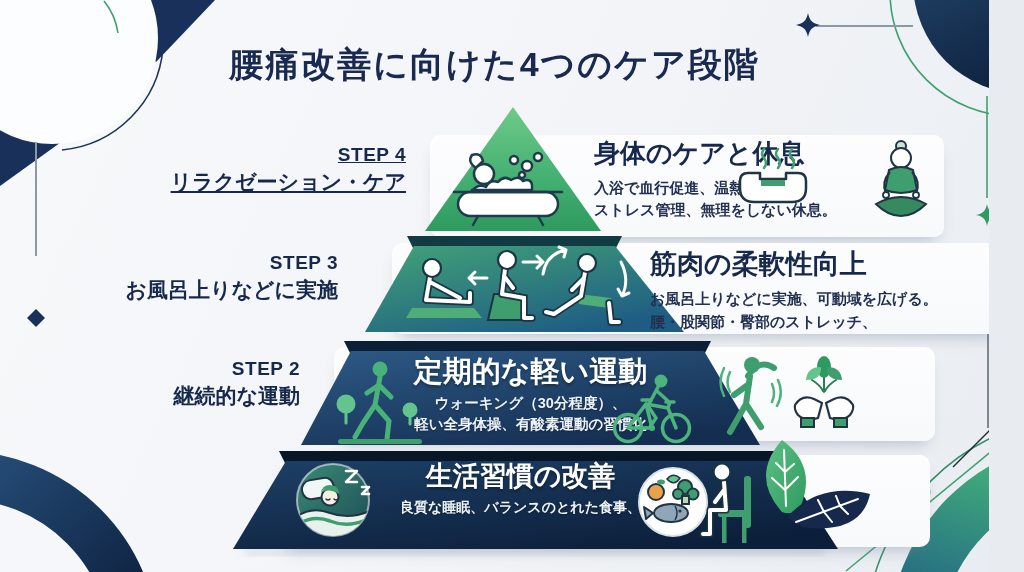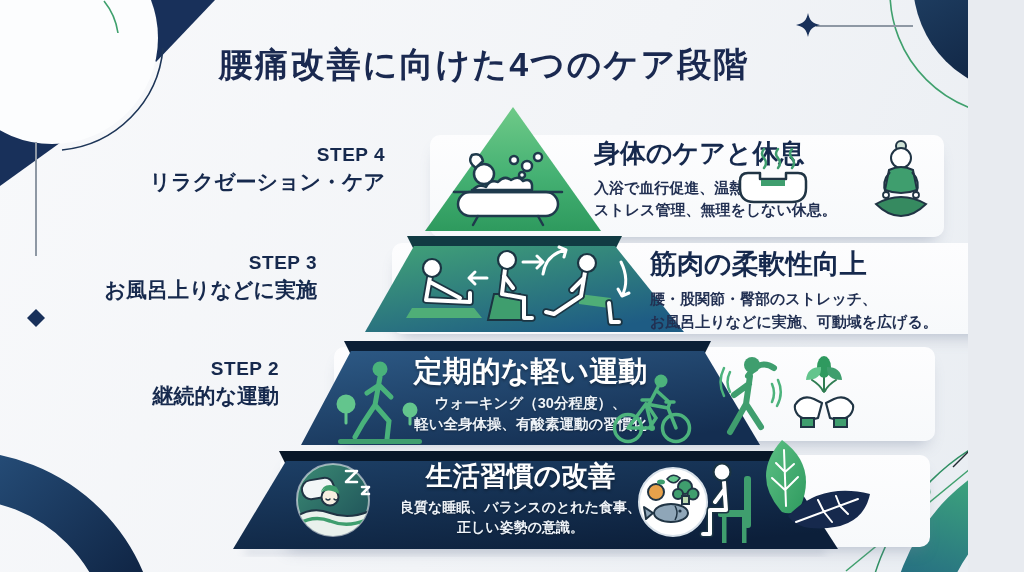--- a/index.html
+++ b/index.html
@@ -1,18 +1,18 @@
 <!DOCTYPE html>
 <html><head>
 <meta charset="utf-8">
 <style>
   html,body{margin:0;padding:0;}
   body{font-family:"Liberation Sans","DejaVu Sans",sans-serif;background:#e8ebf0;}
   .stage{position:relative;width:968px;height:572px;overflow:hidden;
-         background:linear-gradient(115deg,#f8f9fb 0%,#f2f4f7 55%,#e9edf2 100%);}
+         background:linear-gradient(115deg,#f8f9fb 0%,#f2f4f7 55%,#e9edf2 100%);padding-left:21px;}
   .abs{position:absolute;}
   svg{display:block;overflow:visible;}
   .band{position:absolute;z-index:2;border-radius:10px;
         background:linear-gradient(180deg,#fdfdfe,#f7f9fb);
         box-shadow:0 10px 16px -8px rgba(110,125,150,.45);}
   .lblock{position:absolute;z-index:4;text-align:right;color:#16294d;}
   .lbl-step{font-size:19px;font-weight:800;letter-spacing:.5px;line-height:1.15;}
   .lbl-name{font-size:21px;font-weight:800;margin-top:3px;line-height:1.2;}
   .rblock{position:absolute;z-index:4;color:#16294d;}
   .r-heading{font-size:26px;font-weight:900;line-height:1.15;}
@@ -115,21 +115,21 @@
     <polygon points="407,236 622,236 615,250 414,250" fill="#113b43"></polygon>
     <polygon points="414,246 615,246 684,332 365,332" fill="url(#g3)"></polygon>
     <polygon points="344,341 711,341 704,355 351,355" fill="#0b1f36"></polygon>
     <polygon points="351,351 704,351 760,445 301,445" fill="url(#g2)"></polygon>
     <polygon points="279,451 788,451 781,465 286,465" fill="#081728"></polygon>
     <polygon points="286,461 781,461 838,549 233,549" fill="url(#g1)"></polygon>
   </svg>
 
   <div class="title">腰痛改善に向けた4つのケア段階</div>
 
-  <div class="lblock" style="right:583px;top:144px;">
+  <div class="lblock" style="right:583px;top:144px;text-decoration:underline;">
     <div class="lbl-step">STEP 4</div>
     <div class="lbl-name">リラクゼーション・ケア</div>
   </div>
   <div class="lblock" style="right:651px;top:252px;">
     <div class="lbl-step">STEP 3</div>
     <div class="lbl-name">お風呂上りなどに実施</div>
   </div>
   <div class="lblock" style="right:689px;top:358px;text-align:right;">
     <div class="lbl-step">STEP 2</div>
     <div class="lbl-name">継続的な運動</div>
@@ -138,37 +138,36 @@
   <div class="rblock" style="left:594px;top:139px;">
     <div class="r-heading">身体のケアと休息</div>
     <div class="r-desc">
       <div>入浴で血行促進、温熱療法、</div>
       <div>ストレス管理、無理をしない休息。</div>
     </div>
   </div>
   <div class="rblock" style="left:650px;top:249px;">
     <div class="r-heading" style="font-size:27px;">筋肉の柔軟性向上</div>
     <div class="r-desc">
+      <div>お風呂上りなどに実施、可動域を広げる。</div>
       <div>腰・股関節・臀部のストレッチ、</div>
-      <div>お風呂上りなどに実施、可動域を広げる。</div>
     </div>
   </div>
 
   <div class="tiertext" style="left:378px;top:355px;width:305px;">
     <div class="tier-heading">定期的な軽い運動</div>
     <div class="tier-desc">
       <div>ウォーキング（30分程度）、</div>
       <div>軽い全身体操、有酸素運動の習慣化</div>
     </div>
   </div>
   <div class="tiertext" style="left:368px;top:461px;width:305px;">
     <div class="tier-heading small">生活習慣の改善</div>
     <div class="tier-desc small">
       <div>良質な睡眠、バランスのとれた食事、</div>
-      <div>正しい姿勢の意識。</div>
     </div>
   </div>
 
   <svg class="abs" style="left:452px;top:148px;z-index:4;" width="115" height="82" viewBox="0 0 115 82">
     <g stroke="#1f3a4c" stroke-width="2.5" fill="#fff" stroke-linecap="round" stroke-linejoin="round">
       <path d="M24,20 q-9,-6 -4,-13 q9,-3 11,6 z"></path>
       <circle cx="32" cy="26" r="10"></circle>
       <path d="M38,34 q14,7 26,5" fill="none"></path>
       <circle cx="62" cy="12" r="4"></circle>
         <circle cx="75" cy="18" r="5"></circle>

